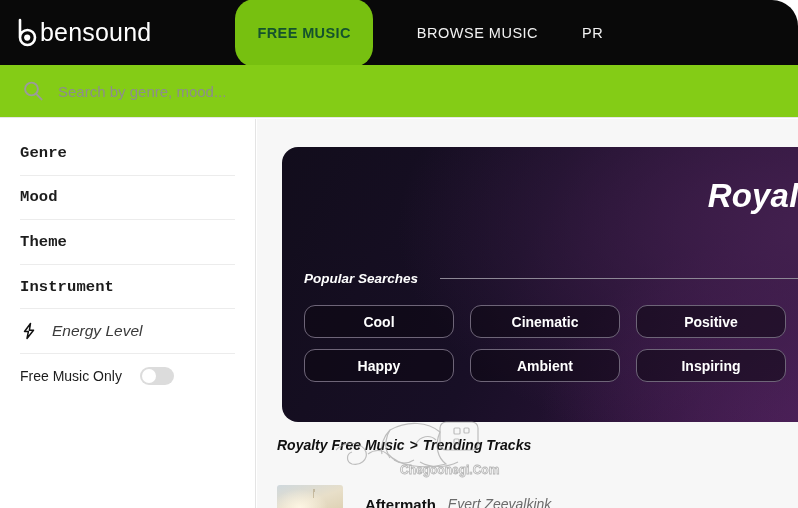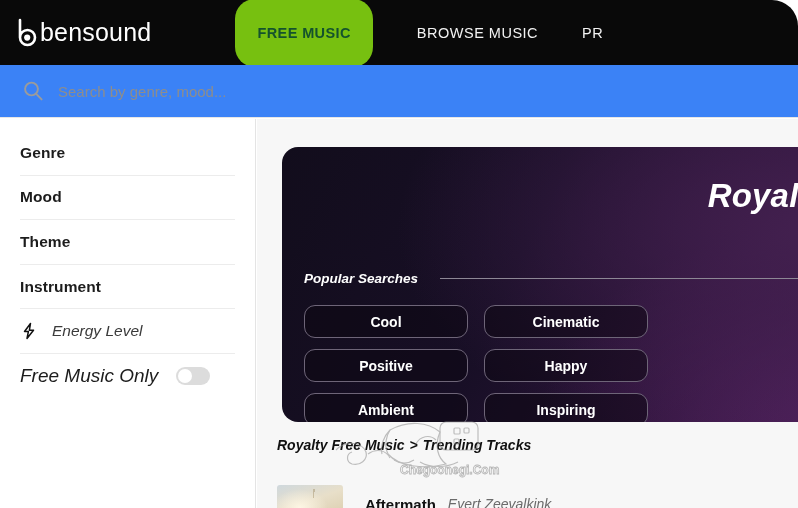--- a/index.html
+++ b/index.html
@@ -50,21 +50,21 @@
     letter-spacing: 0.5px;
     margin-left: 44px;
     cursor: pointer;
     white-space: nowrap;
   }
 
   
   .searchbar {
     position: absolute; left: 0; top: 65px;
     width: 798px; height: 53px;
-    background: #3b82f6;
+    background: #84cc16;
     display: flex; align-items: center;
     border-bottom: 1px solid #e6e6e6;
   }
   .search-icon { margin-left: 22px; width: 22px; height: 22px; color: #9b9b9b; flex:0 0 auto; }
   .search-input {
     border: none; outline: none;
     margin-left: 14px;
     font-size: 15px;
     color: #333;
     background: transparent;
@@ -82,31 +82,31 @@
     padding: 0 20px;
   }
   .filter-row {
     height: 44.6px;
     display: flex; align-items: center;
     border-bottom: 1px solid #ececec;
     cursor: pointer;
   }
   .filter-row.first { margin-top: 12px; }
   .filter-label-bold {
-    font-size: 15.5px; font-weight: 700; color: #1c1c1c; letter-spacing: .1px;
+    font-size: 15.5px; font-weight: 700; color: #1c1c1c; letter-spacing: .1px; font-family: Liberation Mono, monospace;
   }
   .filter-label-italic {
     font-size: 15.5px; font-style: italic; color: #3a3a3a; margin-left: 14px;
   }
   .filter-icon { width: 18px; height: 18px; color: #111; flex: 0 0 auto; display:flex; align-items:center; }
   .toggle-row {
     height: 44px; display: flex; align-items: center;
     cursor: pointer;
   }
-  .toggle-label { font-size: 19px; font-style: italic; color: #1c1c1c; }
+  .toggle-label { font-size: 14px; color: #1c1c1c; }
   .toggle {
     margin-left: 18px;
     width: 34px; height: 18px;
     background: #dcdcdc; border-radius: 9px;
     position: relative; cursor: pointer; flex: 0 0 auto;
   }
   .toggle .knob {
     position: absolute; left: 2px; top: 2px;
     width: 14px; height: 14px; border-radius: 50%;
     background: #ffffff;
@@ -149,21 +149,21 @@
   .pop-rule {
     height: 1px; background: #8d8795; flex: 1; margin-left: 22px;
   }
   .tags {
     position: absolute; left: 22px; top: 158px;
     width: 520px;
     display: flex; flex-wrap: wrap;
     gap: 11px 16px;
   }
   .tag {
-    width: 164px; height: 33px;
+    width: 150px; height: 33px;
     border: 1px solid #6e6578;
     border-radius: 11px;
     background: rgba(12,8,18,0.55);
     color: #ffffff;
     font-size: 14px; font-weight: 700;
     display: flex; align-items: center; justify-content: center;
     cursor: pointer;
     font-family: "Liberation Sans", sans-serif;
   }
 

